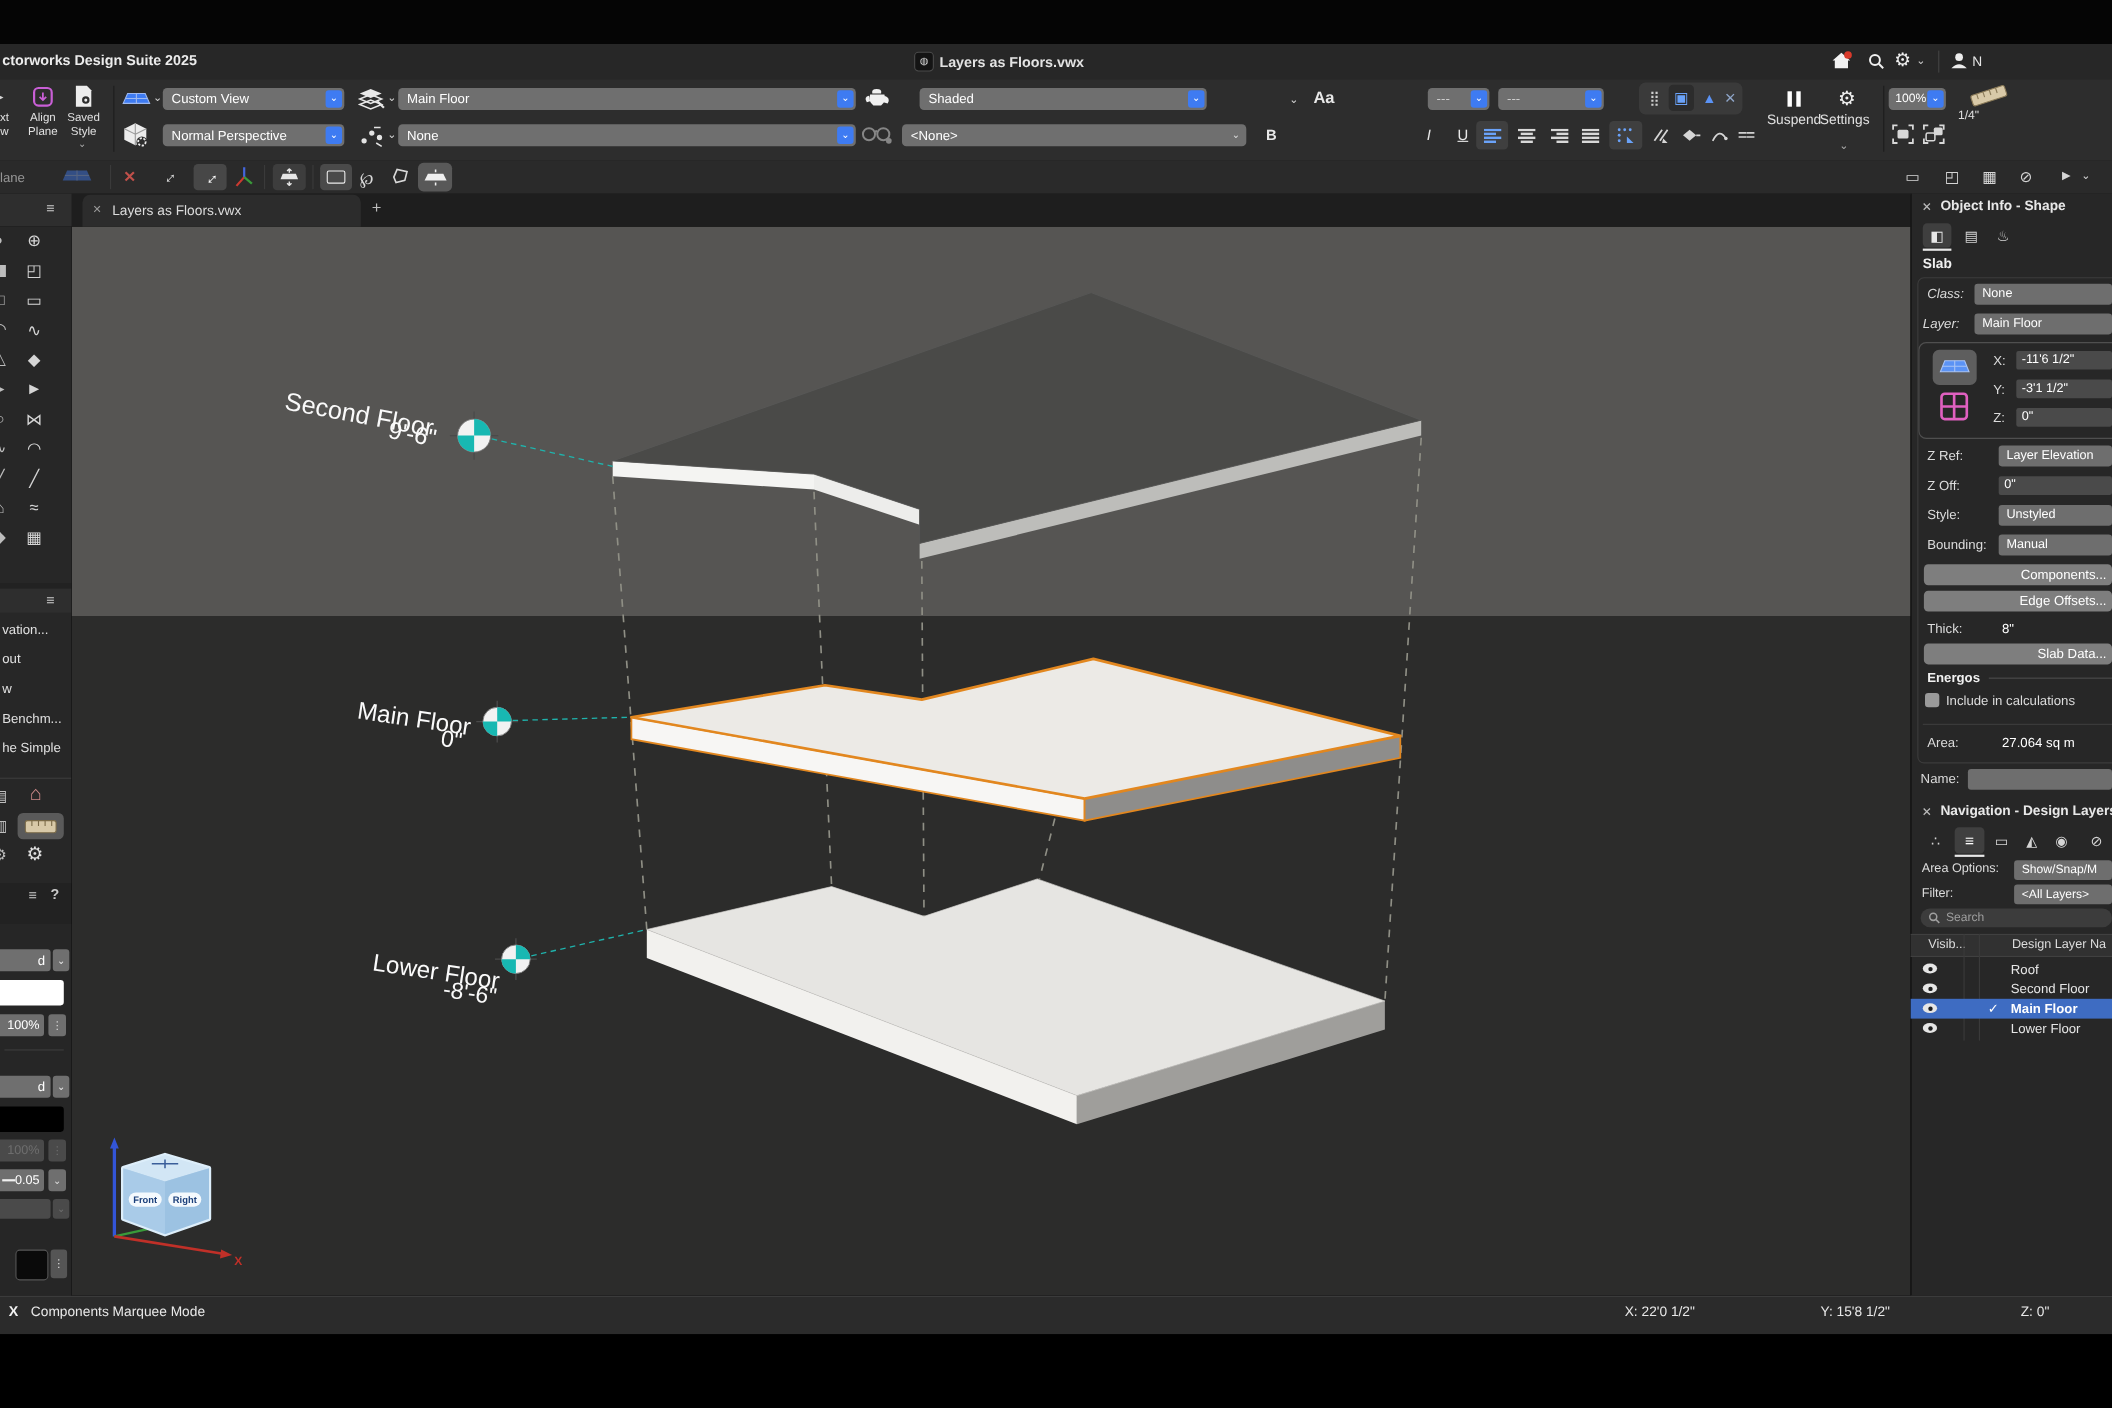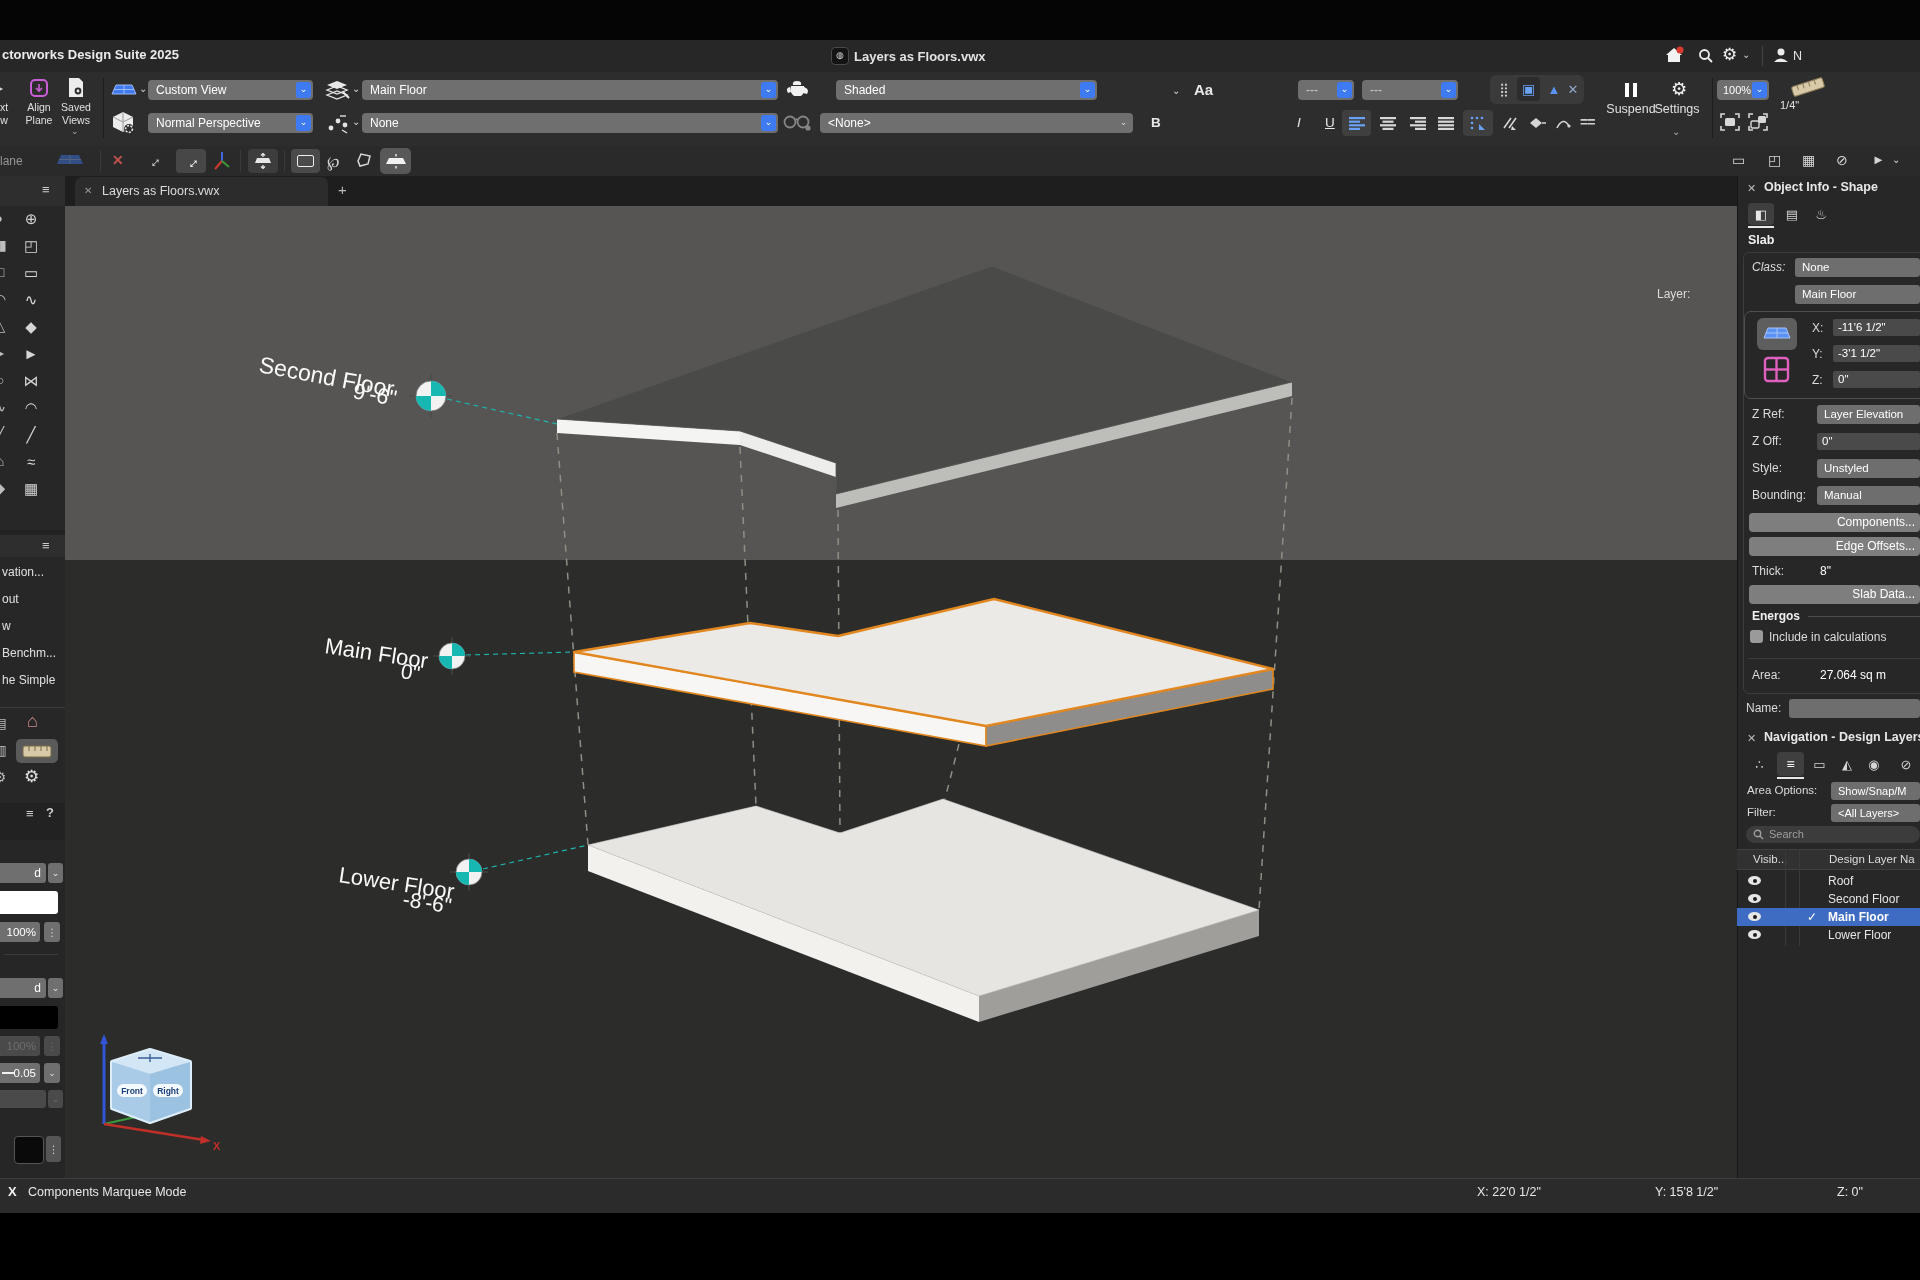--- a/index.html
+++ b/index.html
@@ -69,21 +69,21 @@
   <span class="tlabel" style="left:20px;top:42px;width:38px;">Plane</span>
 
   <span class="abs" style="left:67px;top:5px;">
     <svg width="18" height="21">
         <path d="M2 1 L12 1 L16 5 L16 20 L2 20 Z" fill="#ececec"></path>
         <circle cx="11" cy="14" r="3.4" fill="#2d2d2d"></circle>
         <circle cx="11" cy="14" r="1.4" fill="#ececec"></circle>
       </svg>
   </span>
   <span class="tlabel" style="left:56px;top:29px;width:40px;">Saved</span>
-  <span class="tlabel" style="left:56px;top:42px;width:40px;">Views</span>
+  <span class="tlabel" style="left:56px;top:42px;width:40px;">Style</span>
   <span class="ticon" style="left:71px;top:54px;font-size:9px;color:#aaa;">⌄</span>
   <div class="vr" style="left:103px;top:6px;height:60px;"></div>
 
   <span class="abs" style="left:110px;top:10px;">
     <svg width="28" height="16">
         <polygon points="6,3 22,3 26,12 2,12" fill="#3e7bf2" stroke="#9db9f0" stroke-width="1"></polygon>
         <line x1="14" y1="3" x2="14" y2="12" stroke="#9db9f0"></line>
         <line x1="4" y1="7.5" x2="24" y2="7.5" stroke="#9db9f0"></line>
       </svg>
   </span>
@@ -540,21 +540,21 @@
     <span>▤</span>
   </span>
 <span class="cell" style="left:1808px;top:203px;width:26px;height:22px;color:#d5d5d5;font-size:13px;">
     <span>♨</span>
   </span>
 <span class="abs" style="left:1748px;top:233px;font-size:12.5px;font-weight:bold;color:#f0f0f0;">Slab</span>
 
 <div class="abs" style="left:1743px;top:252px;width:200px;height:440px;border:1px solid #3c3c3c;border-radius:6px;"></div>
 <span class="rlabel" style="left:1752px;top:260px;font-style:italic;">Class:</span>
 <div class="rfield" style="left:1795px;top:258px;width:125px;"><span>None</span></div>
-<span class="rlabel" style="left:1657px;top:287px;">Layer:</span>
+<span class="rlabel" style="left:1748px;top:287px;font-style:italic;">Layer:</span>
 <div class="rfield" style="left:1795px;top:285px;width:125px;"><span>Main Floor</span></div>
 
 <div class="abs" style="left:1744px;top:311px;width:198px;height:86px;border:1px solid #4f4f4f;border-radius:7px;"></div>
 <span class="cell" style="left:1757px;top:318px;width:40px;height:32px;background:#5e5e5e;border-radius:6px;">
   <svg width="30" height="18">
       <polygon points="6,3 24,3 28,13 2,13" fill="#5b93f5" stroke="#a9c4f5" stroke-width="1"></polygon>
       <line x1="15" y1="3" x2="15" y2="13" stroke="#a9c4f5"></line>
       <line x1="4" y1="8" x2="26" y2="8" stroke="#a9c4f5"></line>
     </svg>
 </span>

